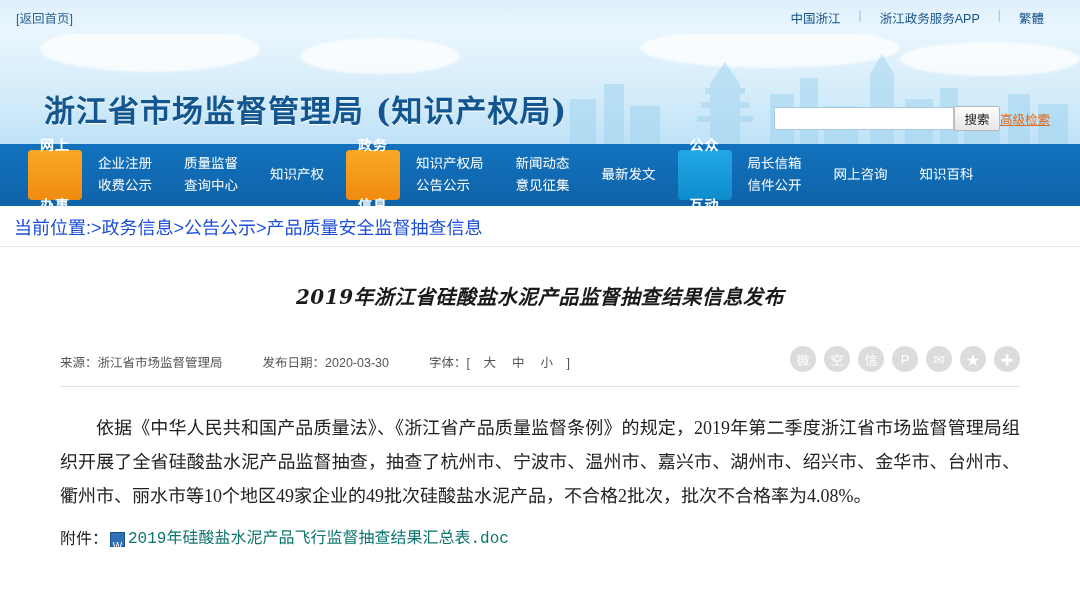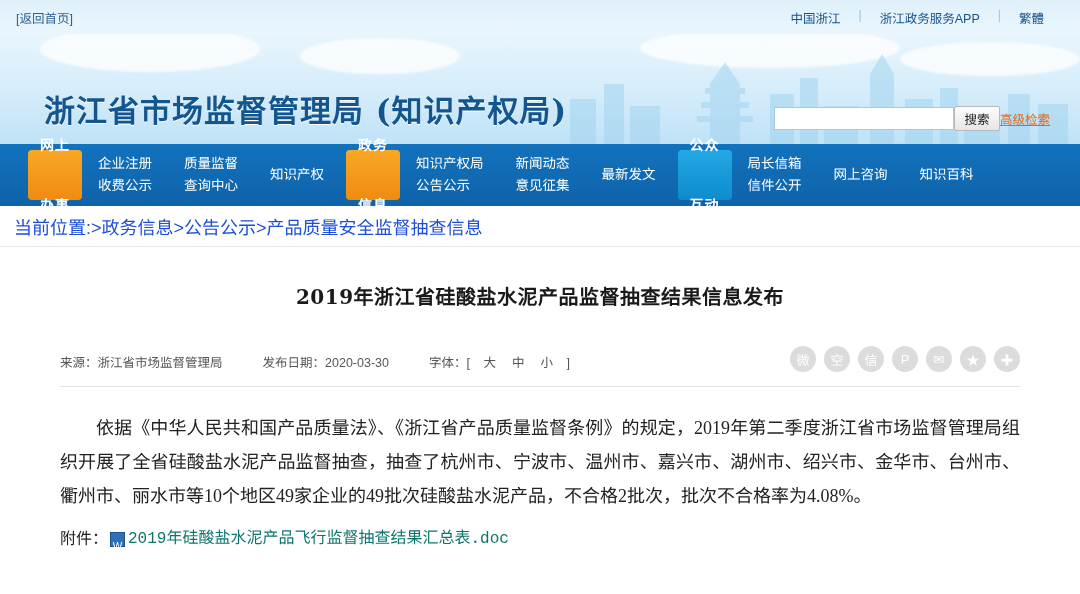--- a/index.html
+++ b/index.html
@@ -181,20 +181,21 @@
     padding: 26px 60px 0 60px;
   }
   .art-title {
     text-align: center;
     font-family: "DejaVu Serif", "Liberation Serif", serif;
     font-size: 20px;
     font-weight: bold;
     color: #1a1a1a;
     letter-spacing: 0.5px;
     margin-top: 8px;
+    font-style: italic;
   }
   .meta-row {
     margin-top: 38px;
     display: flex;
     align-items: center;
     font-size: 12.5px;
     color: #555;
     position: relative;
     height: 26px;
   }

